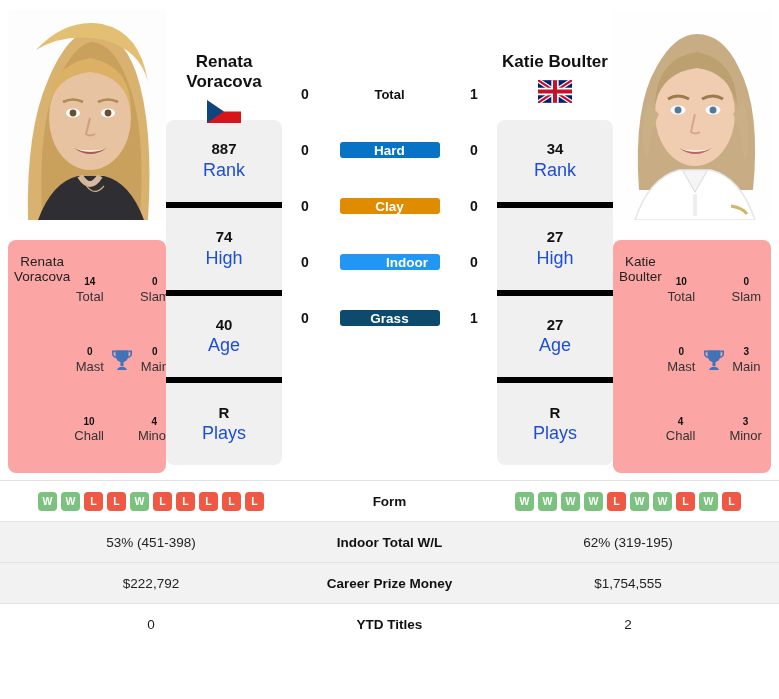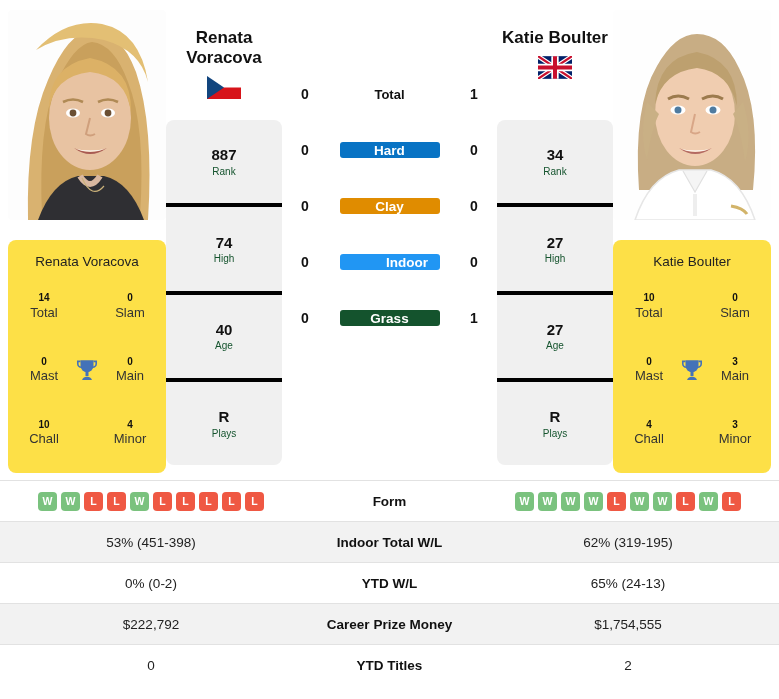--- a/index.html
+++ b/index.html
@@ -16,46 +16,46 @@
   .top { display: flex; width: 779px; height: 477px; padding: 10px 8px 0 8px; }
 
   .photo-col { width: 158px; flex: 0 0 158px; display: flex; flex-direction: column; }
   .photo {
     width: 158px; height: 210px; border-radius: 4px; overflow: hidden;
     background: #ffffff; position: relative;
   }
   .photo svg { display: block; width: 100%; height: 100%; }
 
   .name-stats {
-    margin-top: 20px; background: #fde047; border-radius: 8px;
+    margin-top: 20px; background: #fca5a5; border-radius: 8px;
     width: 158px; height: 233px; padding: 10px 6px 8px 6px;
-    display: flex; flex-direction: column;
+    display: flex; flex-direction: row;
   }
   .ns-name { text-align: center; font-size: 13.5px; color: #222; margin-top: 4px; }
   .ns-grid { flex: 1; display: flex; flex-direction: column; justify-content: space-around; margin-top: 6px; }
   .ns-row { display: flex; align-items: center; justify-content: space-between; padding: 0 4px; position: relative; }
   .ns-cell { flex: 1; text-align: center; }
   .ns-val { font-size: 10px; font-weight: bold; color: #111; line-height: 1.25; }
   .ns-lbl { font-size: 13px; color: #333; line-height: 1.25; }
   .trophy { width: 34px; flex: 0 0 34px; display: flex; align-items: center; justify-content: center; }
 
   
   .strip-col { width: 116px; flex: 0 0 116px; padding-top: 110px; }
   .strip {
     background: #f0f0f0; border-radius: 8px; width: 116px; height: 345px;
     display: flex; flex-direction: column; overflow: hidden;
   }
   .strip-item {
     flex: 1; display: flex; flex-direction: column;
     align-items: center; justify-content: center;
-    border-bottom: 4px solid #000000;
+    border-bottom: 6px solid #000000;
   }
   .strip-item:last-child { border-bottom: none; }
   .strip-val { font-size: 15px; font-weight: bold; color: #111; line-height: 1.3; }
-  .strip-lbl { font-size: 10px; color: #14532d; line-height: 1.3; }
+  .strip-lbl { font-size: 18px; color: #1d4ed8; line-height: 1.3; }
 
   
   .h2h { flex: 1; display: flex; flex-direction: column; padding-top: 56px; }
   .h2h-row { display: flex; align-items: center; height: 56px; }
   .h2h-num { width: 46px; text-align: center; font-size: 14px; font-weight: bold; color: #111; }
   .h2h-mid { flex: 1; display: flex; justify-content: center; }
   .surf {
     width: 100px; height: 16px; border-radius: 3px;
     display: flex; align-items: center; justify-content: center;
     color: #fff; font-size: 13.5px; font-weight: bold;
@@ -73,21 +73,21 @@
   .tlabel { width: 175px; flex: 0 0 175px; text-align: center; font-size: 13.5px; font-weight: bold; color: #111; }
   .forms { display: flex; gap: 4px; justify-content: center; }
   .badge {
     width: 19px; height: 19px; border-radius: 4px;
     display: flex; align-items: center; justify-content: center;
     font-size: 10.5px; font-weight: bold; color: #fff;
   }
   .badge.w { background: #7ac27e; }
   .badge.l { background: #ef5843; }
   .flag { display: flex; justify-content: center; margin-top: 8px; }
-  .pname { text-align: center; font-size: 17px; font-weight: bold; color: #111; line-height: 1.18; padding-top: 22px; }
+  .pname { text-align: center; font-size: 17px; font-weight: bold; color: #111; line-height: 1.18; padding-top: 22px; margin-top: 24px; }
   .pname.single { padding-top: 30px; }
 </style>
 </head>
 <body>
 
 <div class="page">
 
   <div class="top">
 
     <div class="photo-col">
@@ -220,21 +220,21 @@
       <div class="h2h-row">
         <div class="h2h-num">0</div>
         <div class="h2h-mid">
           <div class="surf" style="background:#2196f3;padding-left:35px;">Indoor</div>
         </div>
         <div class="h2h-num">0</div>
       </div>
       <div class="h2h-row">
         <div class="h2h-num">0</div>
         <div class="h2h-mid">
-          <div class="surf" style="background:#14532d;">Grass</div>
+          <div class="surf" style="background:#0c4a6e;">Grass</div>
         </div>
         <div class="h2h-num">1</div>
       </div>
     </div>
 
     <div class="strip-col" style="position:relative;">
       <div style="position:absolute;top:18px;left:0;width:116px;">
         <div class="pname single" style="padding-top:0;white-space:nowrap;">Katie Boulter</div>
         <div class="flag">
           <svg width="34" height="23" viewBox="0 0 60 40">
@@ -374,25 +374,20 @@
           </div>
       </div>
     </div>
 
     <div class="trow alt">
       <div class="tcell">53% (451-398)</div>
       <div class="tlabel">Indoor Total W/L</div>
       <div class="tcell">62% (319-195)</div>
     </div>
 
-    <div class="trow">
-      <div class="tcell">0% (0-2)</div>
-      <div class="tlabel">YTD W/L</div>
-      <div class="tcell">65% (24-13)</div>
-    </div>
 
     <div class="trow alt">
       <div class="tcell">$222,792</div>
       <div class="tlabel">Career Prize Money</div>
       <div class="tcell">$1,754,555</div>
     </div>
 
     <div class="trow">
       <div class="tcell">0</div>
       <div class="tlabel">YTD Titles</div>

